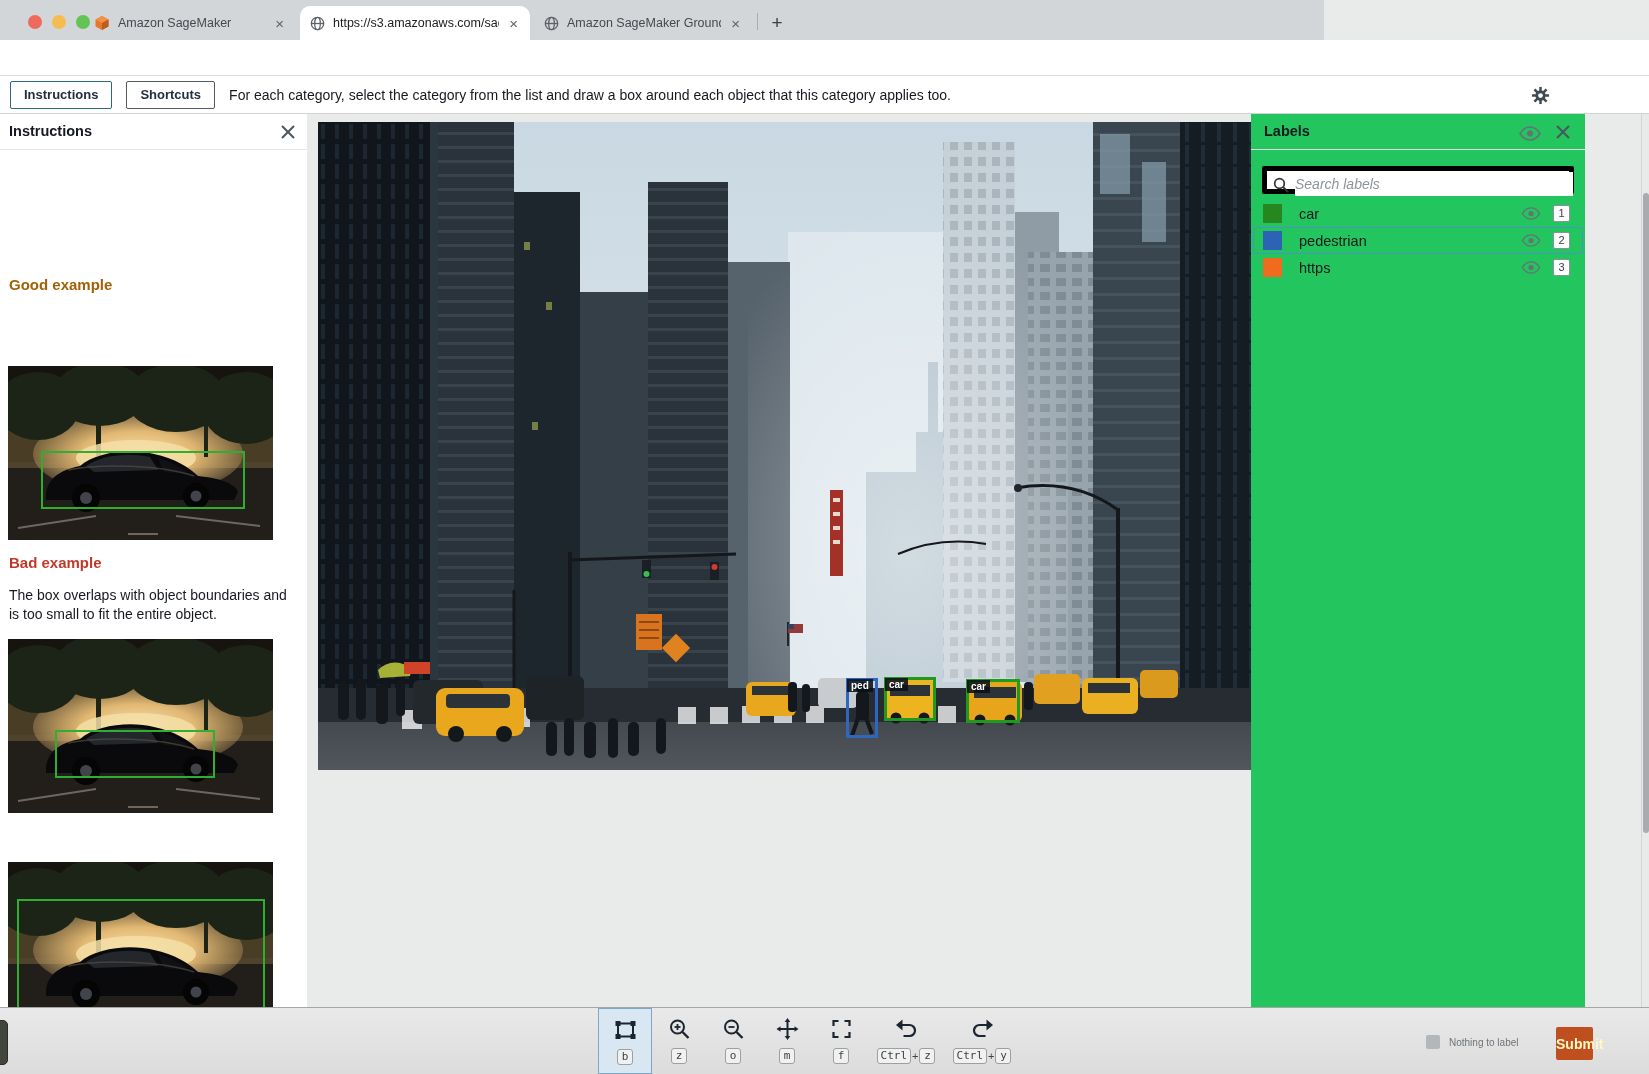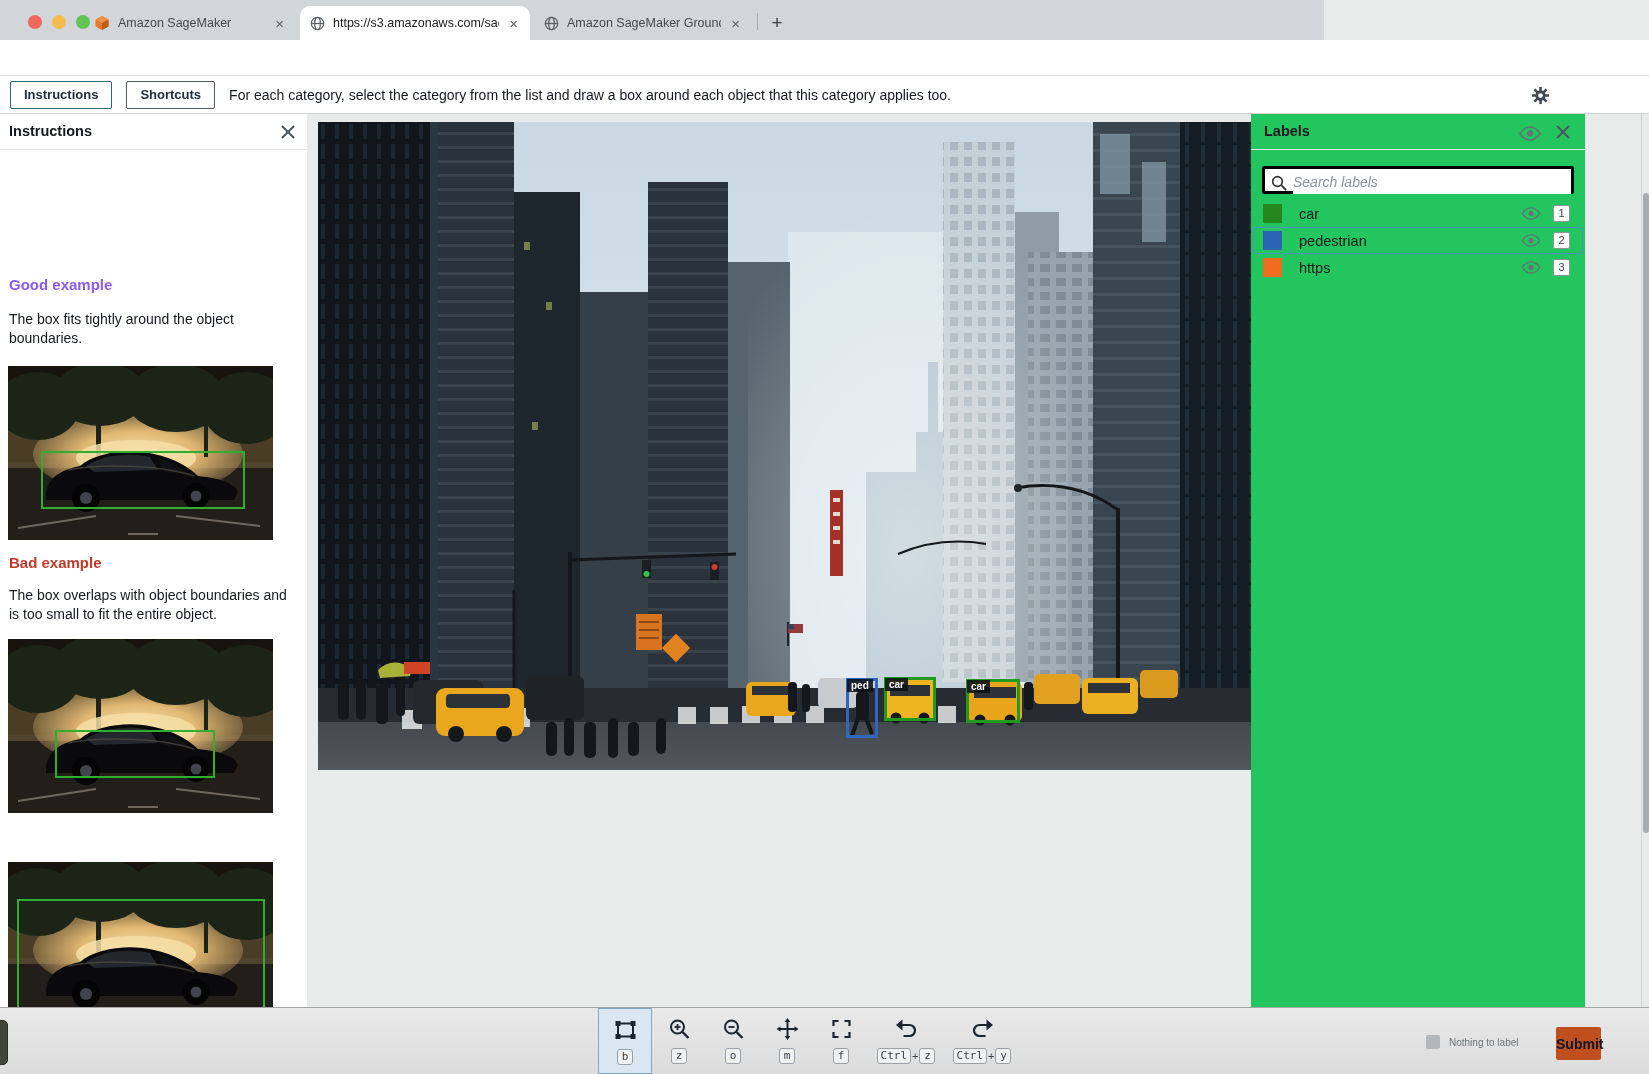--- a/index.html
+++ b/index.html
@@ -37,21 +37,21 @@
   .prompt { margin-left:14px; font-size:14px; font-weight:500; color:#16191f; }
   .gearbox { position:absolute; left:1531px; top:86px; }
 
   
   .ipanel { position:absolute; left:0; top:114px; width:307px; height:893px; background:#fff; }
   .phead { position:relative; height:36px; border-bottom:1px solid #e4e7e7; }
   .phead .ptitle { position:absolute; left:9px; top:9px; font-size:14.5px; font-weight:bold; color:#16191f; }
   .pclose { position:absolute; top:8px; width:20px; height:20px; }
   .ipanel .pclose { right:9px; }
   .gex { position:absolute; left:9px; font-size:15px; font-weight:bold; }
-  .good { top:162px; color:#8b5cf6; }
+  .good { top:162px; color:#a16207; }
   .bad  { top:440px; color:#c03a2a; }
   .ipar { position:absolute; left:9px; width:282px; font-size:14px; line-height:1.35; color:#16191f; }
   .p1 { top:196px; } .p2 { top:472px; } .p3 { top:698px; }
   .ex-img { position:absolute; left:8px; width:265px; height:174px; display:block; }
   .img1 { top:252px; } .img2 { top:525px; } .img3 { top:748px; }
   .gt-box { fill:none; stroke:#2fae2f; stroke-width:2; }
   .cursor { position:absolute; left:110px; top:946px; }
 
   
   .photo { position:absolute; left:318px; top:122px; width:977px; height:648px; overflow:hidden; }
@@ -59,21 +59,21 @@
   .bchip { position:absolute; left:-2px; top:-2px; background:rgba(10,16,24,.88); color:#fff;
            font-size:10px; font-weight:bold; padding:1px 4px; white-space:nowrap; }
   .photoscroll { position:absolute; left:1296px; top:114px; width:10px; height:893px; background:#ececec; }
   .photoscroll .thumb { position:absolute; left:1.5px; top:5px; width:7px; height:438px; background:#c2c4c6; border-radius:4px; }
 
   
   .lpanel { position:absolute; left:1251px; top:114px; width:334px; height:893px; background:#22c55e; }
   .lpanel .phead .ptitle { left:13px; }
   .lpanel .pclose { right:12px; }
   .head-eye { position:absolute; right:44px; top:12px; }
-  .searchwrap { position:absolute; left:11px; top:52px; width:312px; height:28px; border:3px solid #000000;
+  .searchwrap { position:absolute; left:11px; top:52px; width:312px; height:28px; border:5px solid #000000;
                 border-radius:2px; background:#fff; }
   .searchwrap svg { position:absolute; left:6px; top:6px; }
   .searchwrap input { position:absolute; left:28px; top:1px; width:278px; height:24px; border:none;
                       outline:none; font-size:14px; color:#16191f; font-family:"Liberation Sans",sans-serif; }
   .searchwrap input::placeholder { font-style:italic; color:#8d959b; }
   .lrows { position:absolute; left:2px; top:86px; width:330px; }
   .lrow { position:relative; height:27px; display:flex; align-items:center; border:1.5px solid transparent;
           border-radius:3px; }
   .lrow.selected { border-color:#4f90c8; }
   .swatch { width:19px; height:19px; margin-left:9px; }
@@ -96,22 +96,22 @@
   .tool.wide { width:76px; }
   .tool.selected { background:#d9e7f3; border:1px solid #7fa8c7; }
   .chips { margin-top:7px; display:flex; align-items:center; gap:1px; }
   .chip { min-width:16px; height:16px; padding:0 3px; border:1px solid #9aa0a4; border-radius:3px;
           background:#f1f1f1; font-size:11px; color:#3c4348; text-align:center; line-height:14px;
           font-family:"DejaVu Sans Mono", monospace; }
   .joiner { font-size:11px; color:#3c4348; }
   .nothing { position:absolute; left:1426px; top:27px; display:flex; align-items:center; }
   .cb { width:14px; height:14px; background:#b4b7ba; border-radius:2px; }
   .nothing .ntxt { margin-left:9px; font-size:10px; color:#6f7478; }
-  .submit { position:absolute; left:1556px; top:19px; width:45px; height:33px; background:#bf4f1f;
-            border:none; border-radius:2px; color:#0f172a; font-weight:bold; font-size:14px;
+  .submit { position:absolute; left:1556px; top:19px; width:37px; height:33px; background:#bf4f1f;
+            border:none; border-radius:2px; color:#fef9c3; font-weight:bold; font-size:14px;
             font-family:"Liberation Sans",sans-serif; }
 
   svg { display:block; }
 </style>
 </head>
 <body>
 
 <div class="stage">
 
   <div class="tabbar">
@@ -270,21 +270,20 @@
 
   <div class="ipanel">
     <div class="phead">
       <span class="ptitle">Instructions</span>
       <svg class="pclose" viewBox="0 0 20 20">
         <line x1="4" y1="4" x2="16" y2="16" stroke="#4b555e" stroke-width="2"></line>
         <line x1="16" y1="4" x2="4" y2="16" stroke="#4b555e" stroke-width="2"></line>
       </svg>
     </div>
     <div class="gex good">Good example</div>
-    <p class="ipar p1">The box fits tightly around the object boundaries.</p>
     <svg class="ex-img img1" viewBox="0 0 265 174">
       <use href="#carScene"></use>
         <rect class="gt-box" x="34" y="86" width="202" height="56"></rect>
     </svg>
     <div class="gex bad">Bad example</div>
     <p class="ipar p2">The box overlaps with object boundaries and is too small to fit the entire object.</p>
     <svg class="ex-img img2" viewBox="0 0 265 174">
       <use href="#carScene"></use>
         <rect class="gt-box" x="48" y="92" width="158" height="46"></rect>
     </svg>

